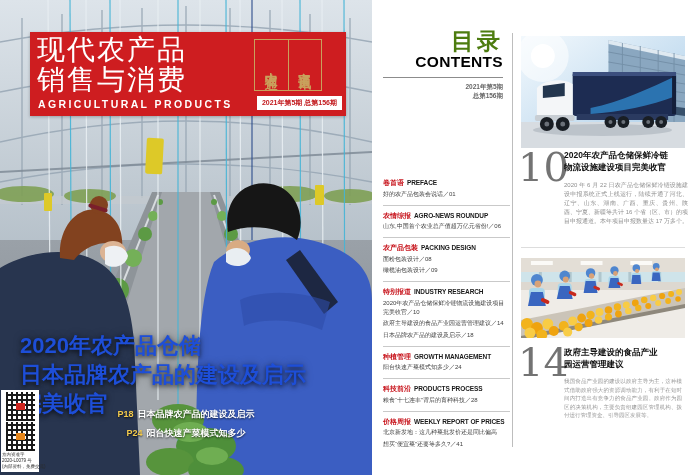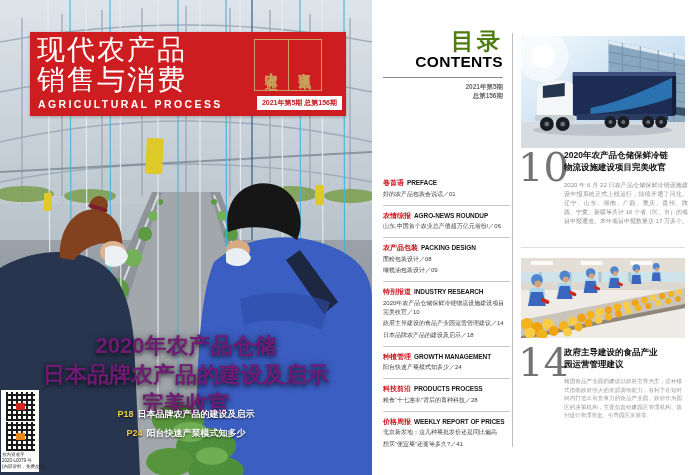--- a/index.html
+++ b/index.html
@@ -14,21 +14,21 @@
   
   .masthead{position:absolute;left:30px;top:32px;width:316px;height:84px;background:#ce1d20;box-shadow:0 1px 3px rgba(0,0,0,.25);}
   .mast-title{position:absolute;left:7px;top:3px;color:#fff;font-weight:normal;font-size:28px;line-height:30px;letter-spacing:2px;}
   .mast-title span{display:block;}
   .mast-sub{position:absolute;left:8px;top:66px;color:#fff;font-size:10.5px;font-weight:bold;letter-spacing:2.4px;white-space:nowrap;}
   .seal{position:absolute;right:24px;top:7px;width:68px;height:52px;border:1.5px solid #c9a15c;display:flex;box-sizing:border-box;}
   .seal-col{flex:1;display:flex;align-items:center;justify-content:center;writing-mode:vertical-rl;color:#c9a15c;font-size:13px;font-weight:bold;letter-spacing:2px;line-height:1;}
   .seal-col.first{border-right:1px solid #c9a15c;}
   .issue-strip{position:absolute;right:4px;bottom:6px;background:#fff;color:#c2191d;font-size:7px;font-weight:bold;padding:2px 5px;white-space:nowrap;}
   
-  .headline{position:absolute;left:20px;top:331px;width:332px;text-align:center;color:#701a75;font-weight:bold;font-size:22px;line-height:29px;text-shadow:0 2px 4px rgba(0,0,0,.6),0 0 8px rgba(0,0,0,.35);}
+  .headline{position:absolute;left:20px;top:331px;width:332px;text-align:left;color:#1d4ed8;font-weight:bold;font-size:22px;line-height:29px;text-shadow:0 2px 4px rgba(0,0,0,.6),0 0 8px rgba(0,0,0,.35);}
   .headline span{display:block;}
   
   .teasers{position:absolute;left:20px;top:408px;width:332px;text-align:center;}
   .teaser{font-size:9px;color:#fff;margin-bottom:6px;text-shadow:0 1px 2px rgba(0,0,0,.7);font-weight:bold;}
   .page-tag{color:#f2c94c;margin-right:4px;}
   
   .qr-block{position:absolute;left:1px;top:390px;width:36px;background:#fff;padding:1px 1px 2px;}
   .qr{width:29px;height:29px;margin:1px auto;position:relative;background-color:#fff;
       background-image:repeating-linear-gradient(0deg,#1a1a1a 0 2px,transparent 2px 5px),
                        repeating-linear-gradient(90deg,#1a1a1a 0 2px,#fff 2px 5px);}
@@ -185,21 +185,21 @@
       <ellipse cx="190" cy="432" rx="18" ry="10" fill="#6fae52"></ellipse>
       <ellipse cx="212" cy="456" rx="16" ry="9" fill="#6fae52"></ellipse>
     </g>
   </svg>
 
   <div class="masthead">
     <div class="mast-title">
       <span>现代农产品</span>
       <span>销售与消费</span>
     </div>
-    <div class="mast-sub">AGRICULTURAL PROCESS</div>
+    <div class="mast-sub">AGRICULTURAL PRODUCTS</div>
     <div class="seal">
       <div class="seal-col first">中农通</div>
       <div class="seal-col">富通讯</div>
     </div>
     <div class="issue-strip">2021年第5期 总第156期</div>
   </div>
 
   <div class="headline">
     <span>2020年农产品仓储</span>
     <span>日本品牌农产品的建设及启示</span>

